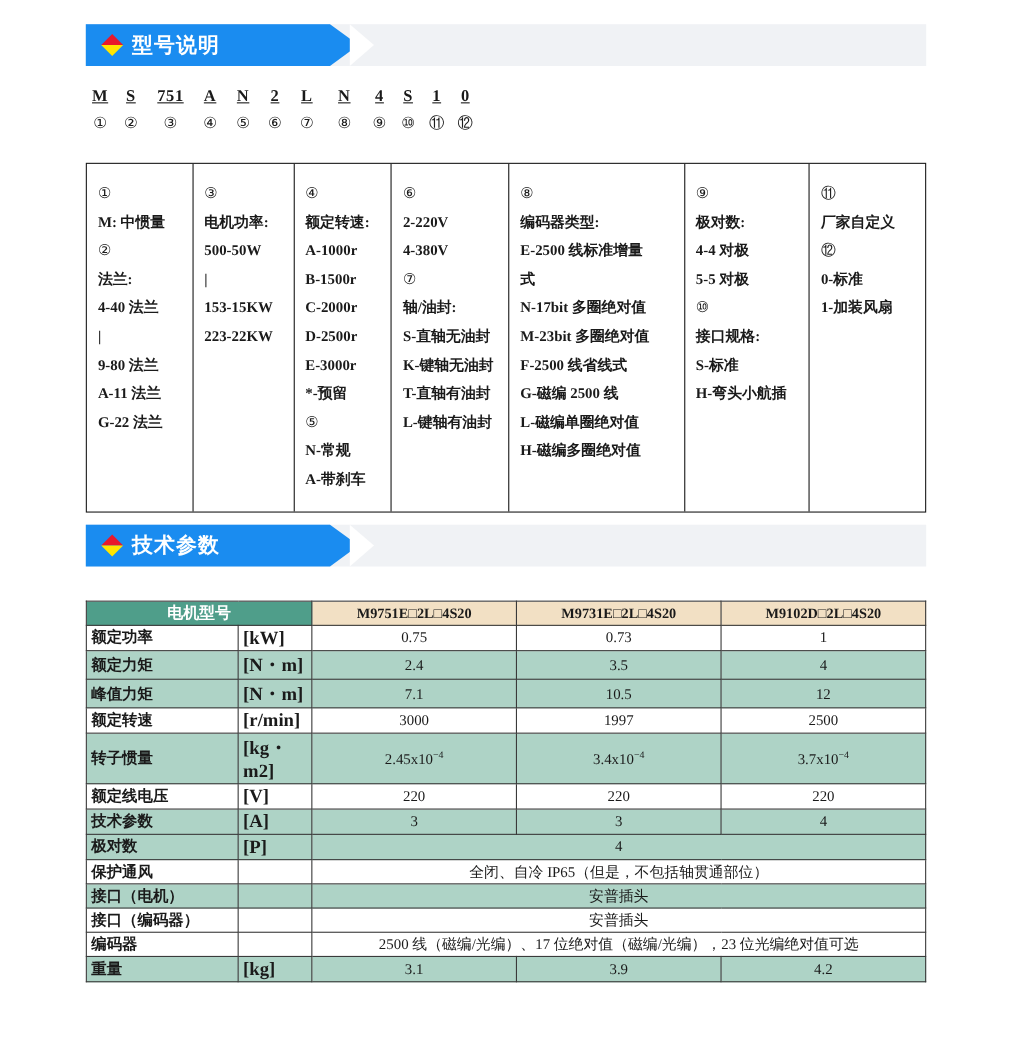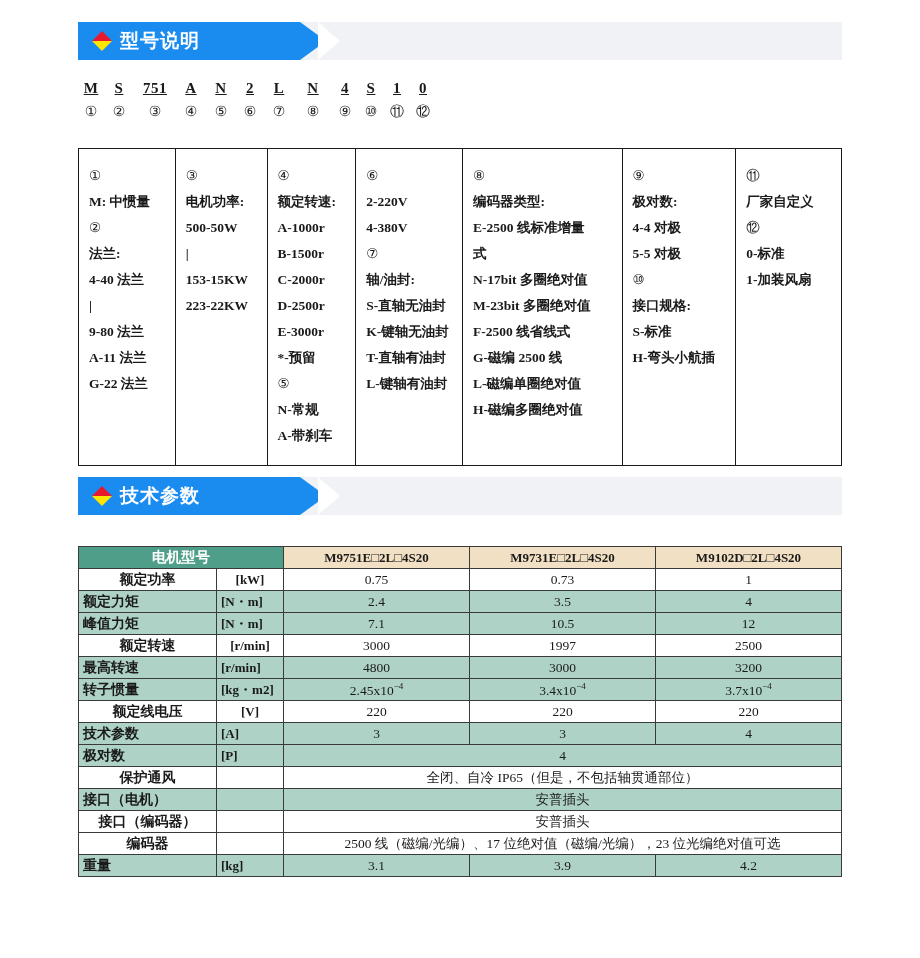--- a/index.html
+++ b/index.html
@@ -182,34 +182,33 @@
   .lbl {
     text-align: left;
     padding-left: 9px;
     font-size: 14px;
     font-weight: bold;
   }
   .unit {
     text-align: left;
     padding-left: 7px;
     font-family: "Liberation Serif", serif;
-    font-size: 13px;
+    font-size: 17px;
     font-weight: bold;
   }
   .val {
     text-align: center;
     font-family: "Liberation Serif", serif;
     font-size: 13.5px;
   }
   .row-tint td {
     background: #aed3c6;
   }
   .row-plain td {
     background: #ffffff;
-    text-align: center;
   }
   .val sup {
     font-size: 9px;
     vertical-align: super;
   }
   col.c-lbl { width: 138px; }
   col.c-unit { width: 67px; }
   col.c-m { width: 186px; }
 </style>
 </head>
@@ -404,27 +403,20 @@
           <td class="val">12</td>
         </tr>
         <tr class="row-plain">
           <td class="lbl">额定转速</td>
           <td class="unit">[r/min]</td>
           <td class="val">3000</td>
           <td class="val">1997</td>
           <td class="val">2500</td>
         </tr>
         <tr class="row-tint">
-          <td class="lbl">最高转速</td>
-          <td class="unit">[r/min]</td>
-          <td class="val">4800</td>
-          <td class="val">3000</td>
-          <td class="val">3200</td>
-        </tr>
-        <tr class="row-tint">
           <td class="lbl">转子惯量</td>
           <td class="unit">[kg・m2]</td>
           <td class="val">2.45x10<sup>−4</sup></td>
           <td class="val">3.4x10<sup>−4</sup></td>
           <td class="val">3.7x10<sup>−4</sup></td>
         </tr>
         <tr class="row-plain">
           <td class="lbl">额定线电压</td>
           <td class="unit">[V]</td>
           <td class="val">220</td>

